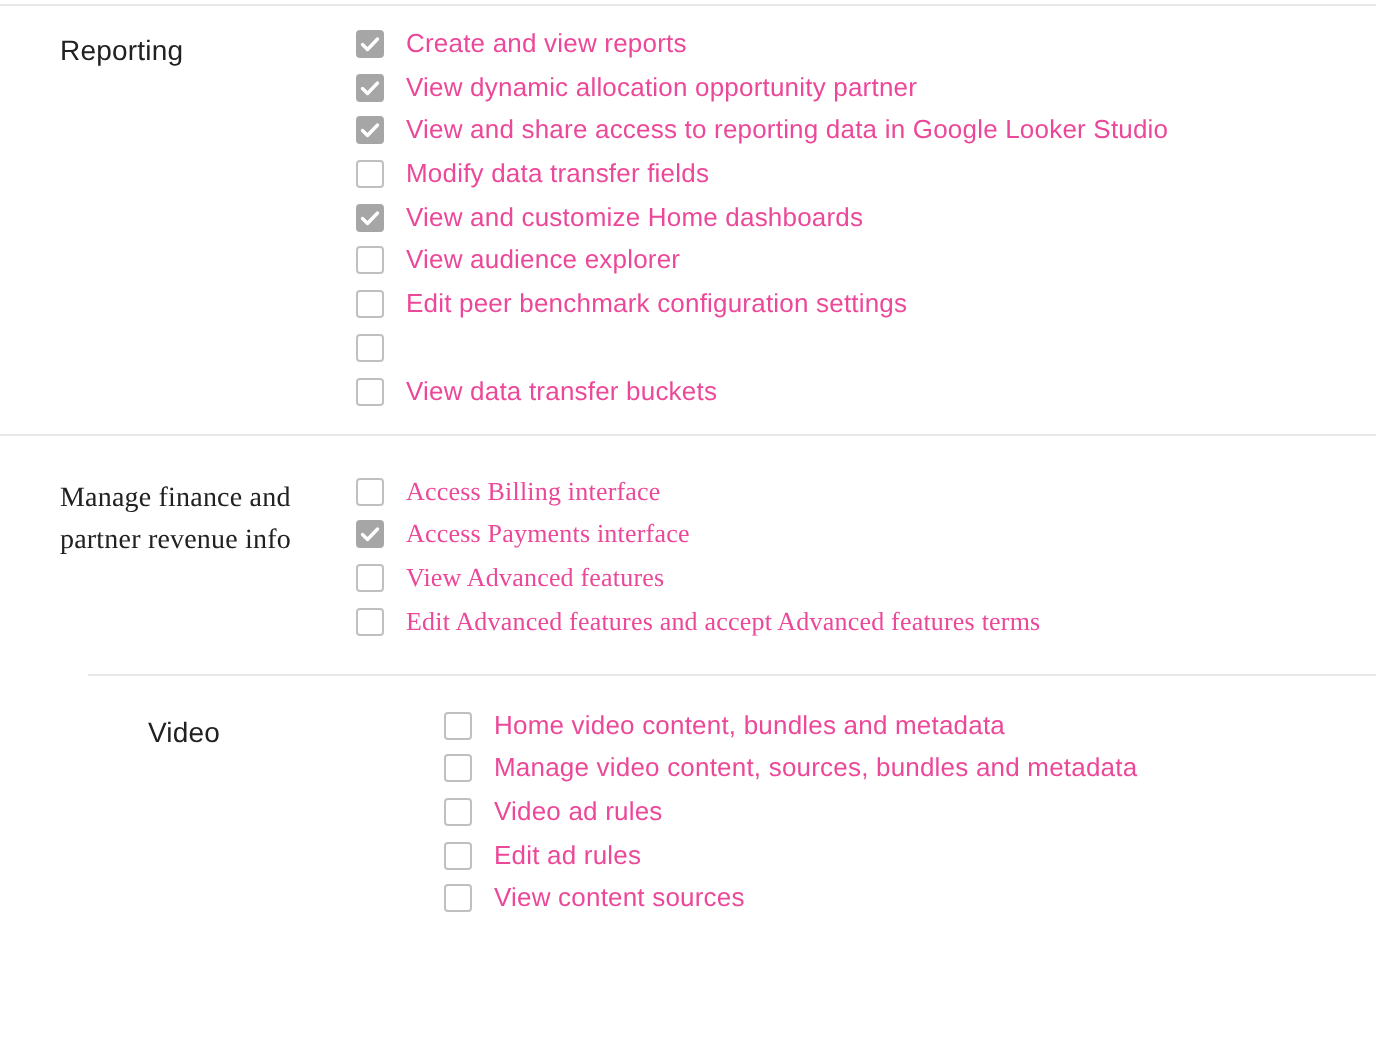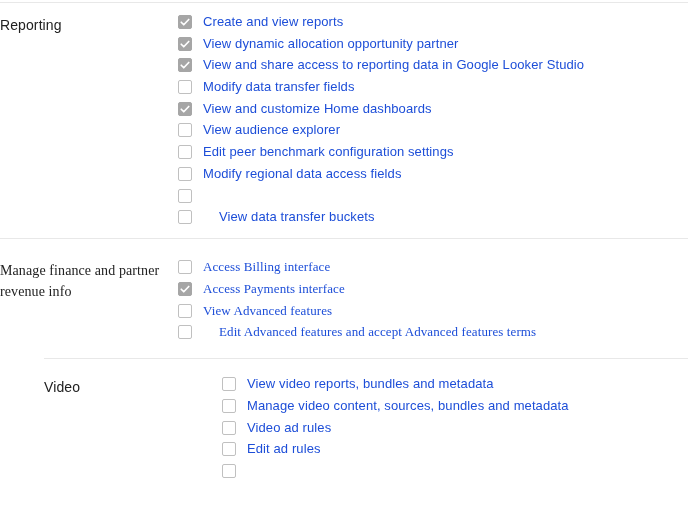--- a/index.html
+++ b/index.html
@@ -22,39 +22,39 @@
     box-sizing: border-box;
   }
   .perm-section.s0 { padding: 12px 0 14px 0; }
   .perm-section.s1 { padding: 21px 0 19px 0; font-family: Liberation Serif, serif; }
   .perm-section.s2 { padding: 18px 0 19px 0; margin-left: 44px; }
   .section-title {
     margin: 0;
     box-sizing: border-box;
     width: 178px;
     flex: 0 0 178px;
-    padding-left: 0;
+    padding-left: 30px;
     padding-right: 14px;
     font-size: 14px;
     font-weight: 400;
     line-height: 21px;
     color: #212121;
     letter-spacing: 0.1px;
   }
   .rows {
     display: flex;
     flex-direction: column;
   }
   .perm-row {
     display: flex;
     align-items: center;
     margin-bottom: 7.7px;
     min-height: 14px;
   }
-  .perm-row:last-child { margin-bottom: 0; gap: 16px; }
+  .perm-row:last-child { margin-bottom: 0; }
   .checkbox {
     width: 14px;
     height: 14px;
     box-sizing: border-box;
     border-radius: 2px;
     margin-right: 11px;
     flex: 0 0 14px;
     position: relative;
     display: flex;
     align-items: center;
@@ -65,21 +65,21 @@
     background: #ffffff;
   }
   .checkbox.checked {
     border: 1.5px solid #a6a6a6;
     background: #a6a6a6;
   }
   .checkbox svg { display: none; width: 12px; height: 12px; }
   .checkbox.checked svg { display: block; }
   .perm-label {
     font-size: 13px;
-    color: #1d4ed8;
+    color: #ec4899;
     line-height: 14px;
     letter-spacing: 0.1px;
     white-space: nowrap;
   }
 </style>
 </head>
 <body>
 
 <main>
   <section class="perm-section s0">
@@ -136,26 +136,20 @@
   </div>
 
 
   <div class="perm-row">
     <span class="checkbox unchecked" role="checkbox" aria-checked="false">
       
     </span>
     <span class="perm-label">Edit peer benchmark configuration settings</span>
   </div>
 
-  <div class="perm-row">
-    <span class="checkbox unchecked" role="checkbox" aria-checked="false">
-      
-    </span>
-    <span class="perm-label">Modify regional data access fields</span>
-  </div>
 
   <div class="perm-row">
     <span class="checkbox unchecked" role="checkbox" aria-checked="false">
       
     </span>
   </div>
 
   <div class="perm-row">
     <span class="checkbox unchecked" role="checkbox" aria-checked="false">
       
@@ -200,21 +194,21 @@
 </div>
   </section>
 
   <section class="perm-section s2">
     <h2 class="section-title">Video</h2>
     <div class="rows">
   <div class="perm-row">
     <span class="checkbox unchecked" role="checkbox" aria-checked="false">
       
     </span>
-    <span class="perm-label">View video reports, bundles and metadata</span>
+    <span class="perm-label">Home video content, bundles and metadata</span>
   </div>
 
   <div class="perm-row">
     <span class="checkbox unchecked" role="checkbox" aria-checked="false">
       
     </span>
     <span class="perm-label">Manage video content, sources, bundles and metadata</span>
   </div>
 
   <div class="perm-row">
@@ -228,16 +222,17 @@
     <span class="checkbox unchecked" role="checkbox" aria-checked="false">
       
     </span>
     <span class="perm-label">Edit ad rules</span>
   </div>
 
   <div class="perm-row">
     <span class="checkbox unchecked" role="checkbox" aria-checked="false">
       
     </span>
+    <span class="perm-label">View content sources</span>
   </div>
 </div>
   </section>
 </main>
 
 </body></html>

